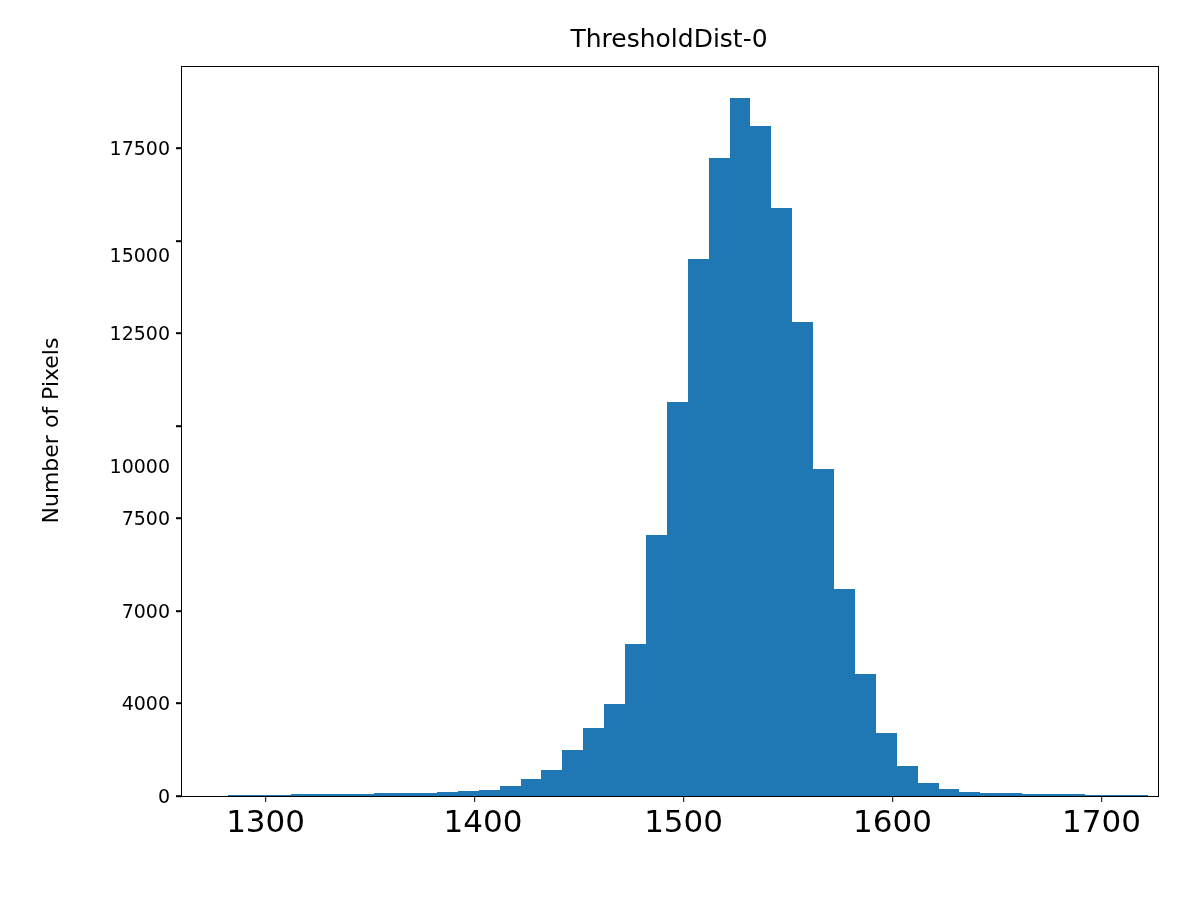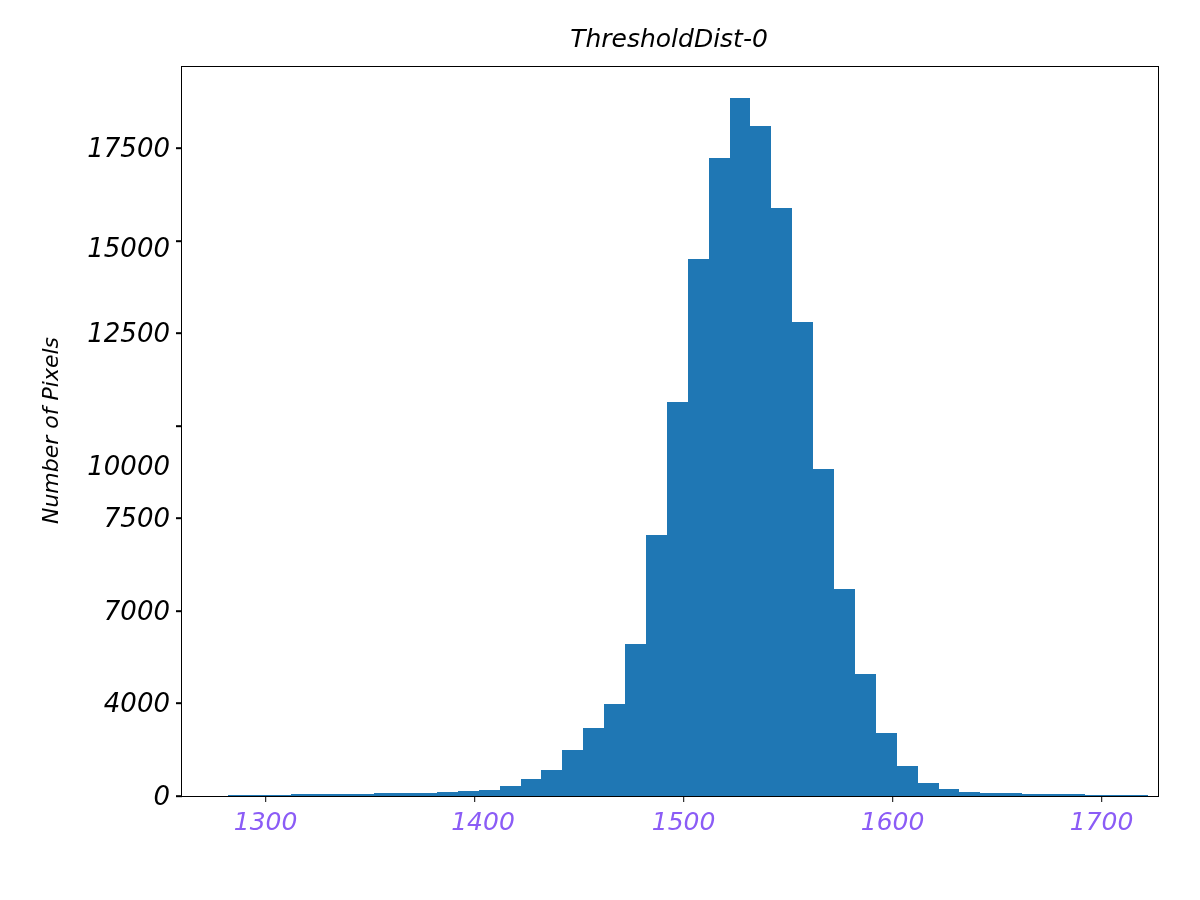--- a/index.html
+++ b/index.html
@@ -11,21 +11,20 @@
     width: 1200px;
     height: 900px;
     font-family: "DejaVu Sans", sans-serif;
     overflow: hidden;
   }
   #figure {
     position: relative;
     width: 1200px;
     height: 784px;
     background: #ffffff;
-    font-style: italic;
   }
   
   #chart-title {
     position: absolute;
     left: 181px;
     top: 24px;
     width: 976px;
     text-align: center;
     font-size: 25px;
     color: #000000;
@@ -61,38 +60,38 @@
     position: absolute;
     top: 100%;
     width: 1.6px;
     height: 6px;
     background: #000000;
     transform: translateX(-0.8px);
   }
   .xtick-label {
     position: absolute;
     top: calc(100% + 11px);
-    font-size: 25px;
-    color: #8b5cf6;
+    font-size: 31px;
+    color: #000000;
     white-space: nowrap;
     transform: translateX(-50%);
     line-height: 29px;
   }
   .ytick {
     position: absolute;
     left: -6px;
     width: 6px;
     height: 1.6px;
     background: #000000;
     transform: translateY(-0.8px);
   }
   .ytick-label {
     position: absolute;
     right: calc(100% + 12px);
-    font-size: 26px;
+    font-size: 19px;
     color: #000000;
     white-space: nowrap;
     transform: translateY(-50%);
     line-height: 29px;
     text-align: right;
   }
   
   #xlabel {
     position: absolute;
     left: 181px;
@@ -189,21 +188,21 @@
         <div class="ytick-label" style="top: 636.487px;">4000</div>
         <div class="ytick" style="top: 543.975px;"></div>
         <div class="ytick-label" style="top: 543.975px;">7000</div>
         <div class="ytick" style="top: 451.462px;"></div>
         <div class="ytick-label" style="top: 451.462px;">7500</div>
         <div class="ytick" style="top: 358.949px;"></div>
         <div class="ytick-label" style="top: 358.949px; margin-top: 40px;">10000</div>
         <div class="ytick" style="top: 266.437px;"></div>
         <div class="ytick-label" style="top: 266.437px;">12500</div>
         <div class="ytick" style="top: 173.924px;"></div>
-        <div class="ytick-label" style="top: 181px;">15000</div>
+        <div class="ytick-label" style="top: 188px;">15000</div>
         <div class="ytick" style="top: 81.4112px;"></div>
         <div class="ytick-label" style="top: 81.4112px;">17500</div>
       </div>
   </div>
 
 
   <div id="ylabel">Number of Pixels</div>
 
 </div>
 

